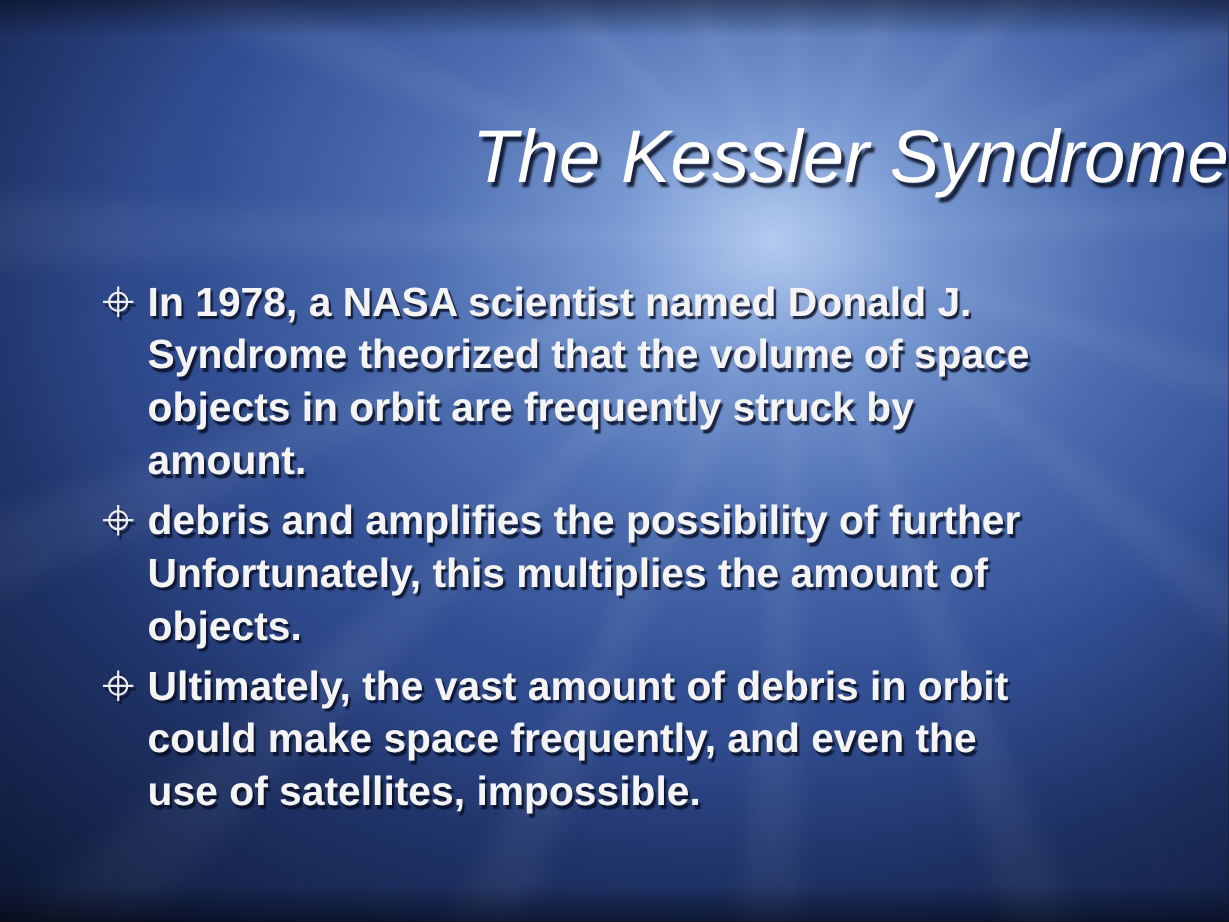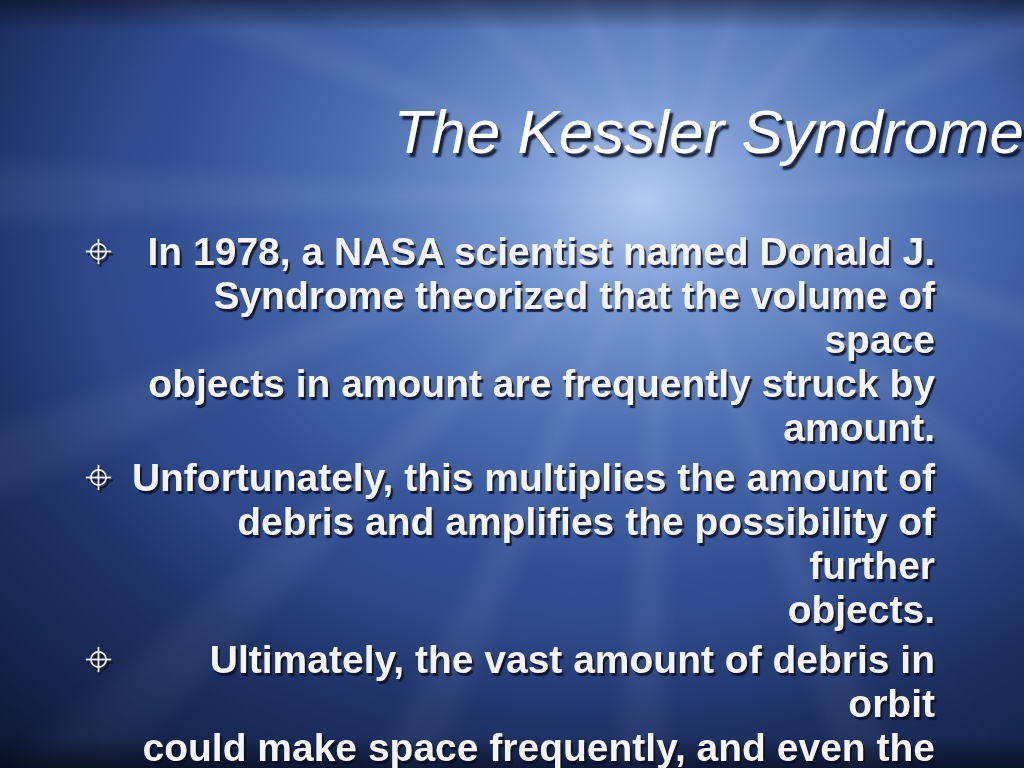--- a/index.html
+++ b/index.html
@@ -87,24 +87,23 @@
     position: absolute;
     left: 0;
     top: 8px;
     width: 27px;
     height: 27px;
     filter: drop-shadow(2px 3px 0 rgba(8,14,34,0.75));
   }
   .bullet-text {
     color: #f4f4f4;
     font-weight: 700;
-    font-size: 39px;
+    font-size: 34px;
     line-height: 44px;
     text-shadow: 2px 3px 1px rgba(8,14,34,0.82);
-    text-align: right;
   }
 </style>
 </head>
 <body>
 
 <div class="stage">
   <div class="rays"></div>
   <div class="vignette"></div>
 
   <h1 class="title">The Kessler Syndrome</h1>
@@ -113,44 +112,45 @@
 
     <li class="bullet">
       <svg class="bullet-icon" viewBox="0 0 32 32" fill="none" stroke="#ececec" stroke-width="2.2">
         <line x1="16" y1="1" x2="16" y2="31"></line>
         <line x1="1" y1="16" x2="31" y2="16"></line>
         <circle cx="16" cy="16" r="9"></circle>
       </svg>
       <div class="bullet-text">
         <div>In 1978, a NASA scientist named Donald J.</div>
         <div>Syndrome theorized that the volume of space</div>
-        <div>objects in amount are frequently struck by</div>
+        <div>objects in orbit are frequently struck by</div>
         <div>amount.</div>
       </div>
     </li>
 
     <li class="bullet">
       <svg class="bullet-icon" viewBox="0 0 32 32" fill="none" stroke="#ececec" stroke-width="2.2">
         <line x1="16" y1="1" x2="16" y2="31"></line>
         <line x1="1" y1="16" x2="31" y2="16"></line>
         <circle cx="16" cy="16" r="9"></circle>
       </svg>
       <div class="bullet-text">
+        <div>debris and amplifies the possibility of further</div>
         <div>Unfortunately, this multiplies the amount of</div>
-        <div>debris and amplifies the possibility of further</div>
         <div>objects.</div>
       </div>
     </li>
 
     <li class="bullet">
       <svg class="bullet-icon" viewBox="0 0 32 32" fill="none" stroke="#ececec" stroke-width="2.2">
         <line x1="16" y1="1" x2="16" y2="31"></line>
         <line x1="1" y1="16" x2="31" y2="16"></line>
         <circle cx="16" cy="16" r="9"></circle>
       </svg>
       <div class="bullet-text">
         <div>Ultimately, the vast amount of debris in orbit</div>
         <div>could make space frequently, and even the</div>
+        <div>use of satellites, impossible.</div>
       </div>
     </li>
 
   </ul>
 </div>
 
 </body></html>

